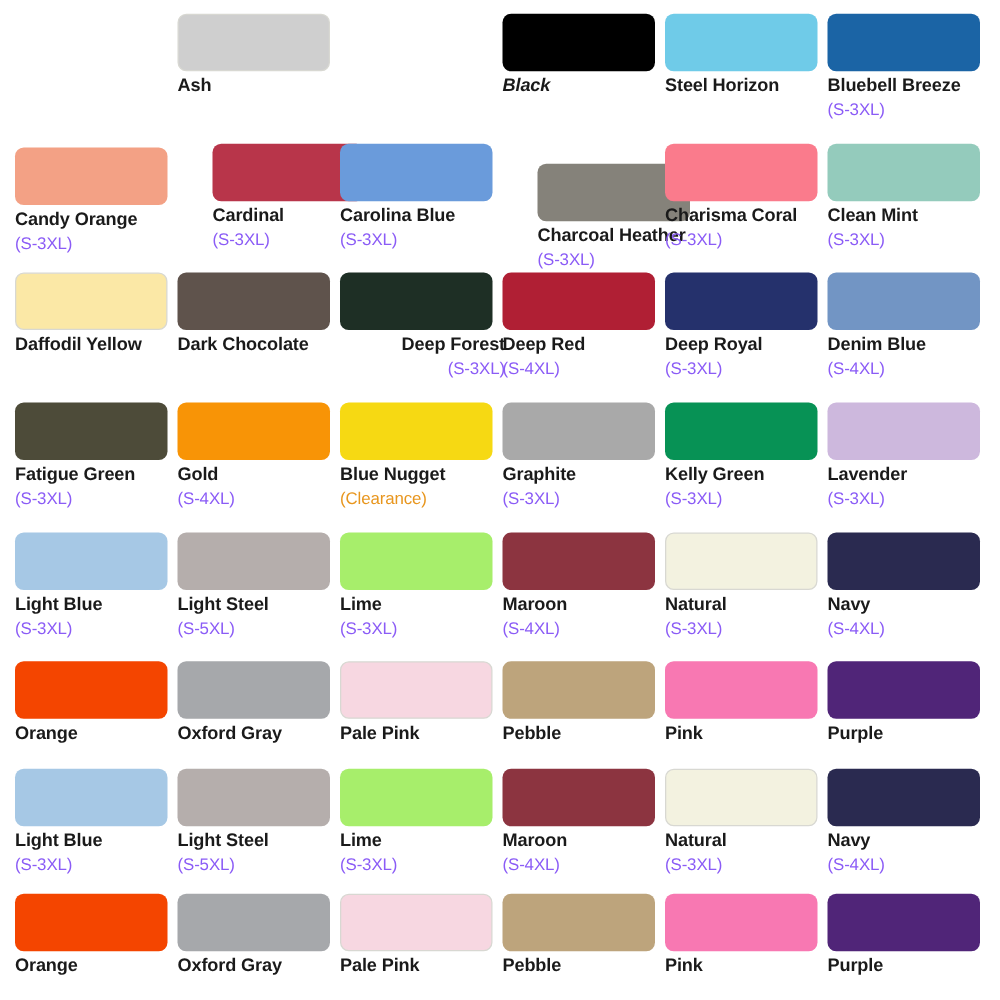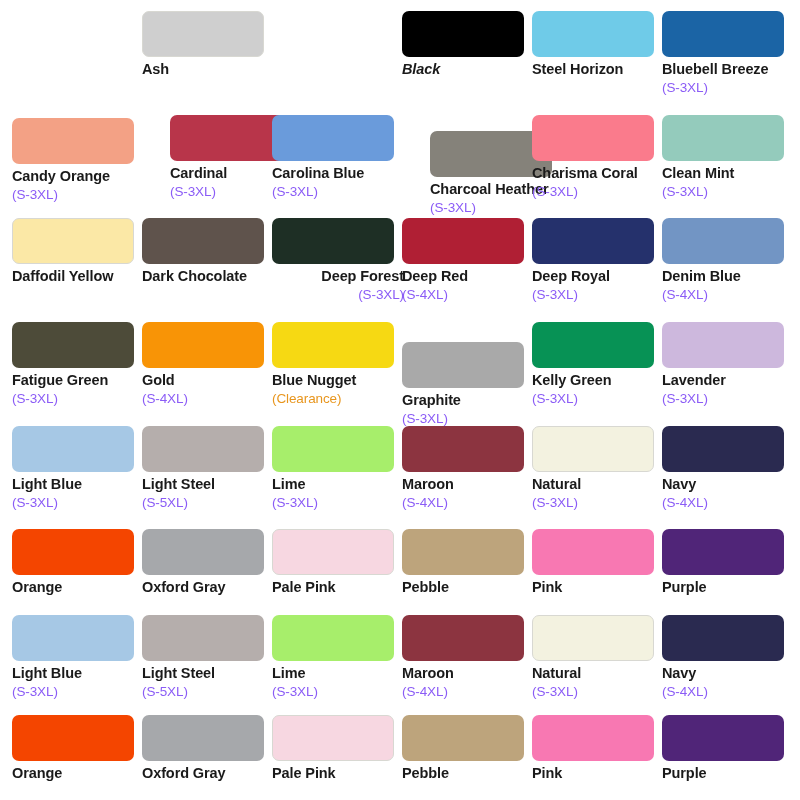--- a/index.html
+++ b/index.html
@@ -147,21 +147,21 @@
     <div class="swatch-cell" style="left: 142px; top: 322px;">
       <div class="swatch-chip" style="background: rgb(248, 148, 6);"></div>
       <div class="swatch-label">Gold</div>
       <div class="swatch-sizes">(S-4XL)</div>
     </div>
     <div class="swatch-cell" style="left: 272px; top: 322px;">
       <div class="swatch-chip" style="background: rgb(246, 217, 19);"></div>
       <div class="swatch-label">Blue Nugget</div>
       <div class="swatch-sizes clearance">(Clearance)</div>
     </div>
-    <div class="swatch-cell" style="left: 402px; top: 322px; margin-top: 20px;">
+    <div class="swatch-cell" style="left: 402px; top: 322px;">
       <div class="swatch-chip" style="background: rgb(169, 169, 169);"></div>
       <div class="swatch-label">Graphite</div>
       <div class="swatch-sizes">(S-3XL)</div>
     </div>
     <div class="swatch-cell" style="left: 532px; top: 322px;">
       <div class="swatch-chip" style="background: rgb(7, 146, 85);"></div>
       <div class="swatch-label">Kelly Green</div>
       <div class="swatch-sizes">(S-3XL)</div>
     </div>
     <div class="swatch-cell" style="left: 662px; top: 322px;">

